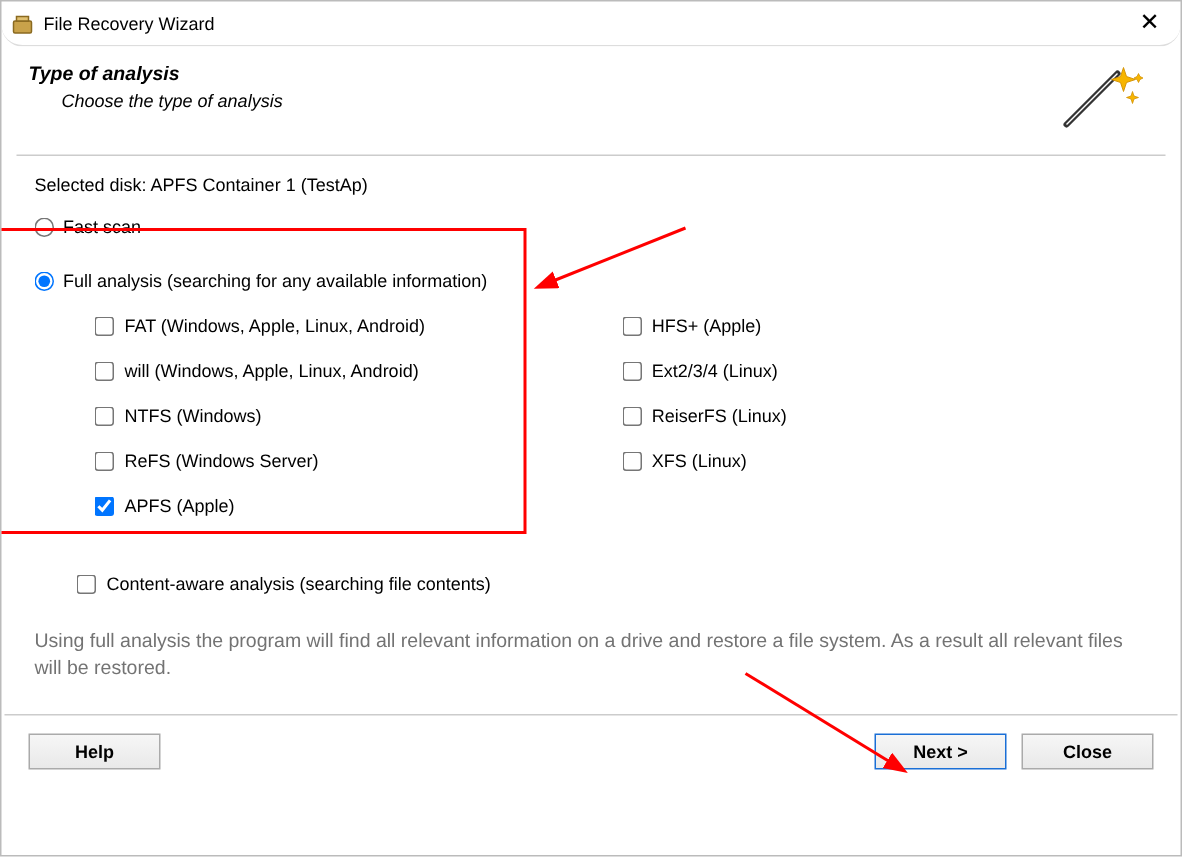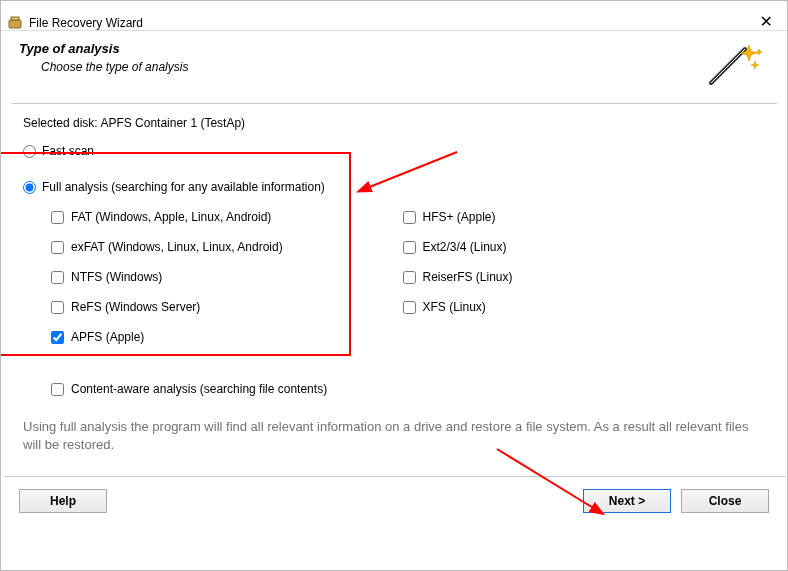--- a/index.html
+++ b/index.html
@@ -11,23 +11,24 @@
     background: #fff;
     width: 788px;
     height: 571px;
     overflow: hidden;
     position: relative;
     border: 1px solid #bbb;
   }
   .titlebar {
     height: 30px;
     display: flex;
-    align-items: flex-end;
+    align-items: center;
     padding: 0 8px 0 6px;
     border-bottom: 1px solid #ddd;
+    border-radius: 14px;
   }
   .title-icon {
     width: 16px; height: 16px;
     margin-right: 6px;
     display:inline-flex;align-items:center;justify-content:center;
   }
   .title-text { flex: 1; font-size: 12px; }
   .close-x { font-size: 16px; line-height:1; padding: 0 6px; cursor:default; }
   .header {
     padding: 10px 18px 14px 18px;
@@ -39,21 +40,21 @@
   .wand { width:58px; height:48px; position:relative; flex:0 0 auto; margin-right:6px;}
   .sep { height:1px; background:#ccc; margin:0 10px; }
   .content { padding: 12px 18px 8px 22px; position:relative; }
   .selected-disk { margin-bottom: 14px; font-size:12px; }
   .radio-row { display:flex; align-items:center; margin: 6px 0; font-size:12px; }
   .radio-row input { margin:0 6px 0 0; width:13px; height:13px; }
   .fs-columns { display:flex; margin-top:8px; }
   .fs-col { width: 390px; }
   .fs-col.left { padding-left: 28px; }
   .fs-col.right { padding-left: 6px; }
-  .check-row { display:flex; align-items:center; margin: 8px 0 16px 0; font-size:12px; }
+  .check-row { display:flex; align-items:center; margin: 8px 0 16px 12px; font-size:12px; }
   .check-row input { margin:0 7px 0 0; width:13px; height:13px; }
   .content-aware { margin: 22px 0 0 28px; }
   .desc { margin: 22px 0 0 0; font-size:13px; color:#737373; line-height:1.4; max-width:740px;}
   .sep2 { height:1px; background:#ccc; margin: 14px 2px 0 2px; }
   .button-bar {
     display:flex; align-items:center;
     padding: 12px 18px 14px 18px;
     font-weight: bold;
   }
   .button-bar .spacer { flex:1; }
@@ -126,21 +127,21 @@
   </label>
 
   <div class="fs-columns">
     <div class="fs-col left" id="fs-left">
         <label class="check-row">
           <input type="checkbox" style="">
           <span>FAT (Windows, Apple, Linux, Android)</span>
         </label>
         <label class="check-row">
           <input type="checkbox" style="">
-          <span>exFAT (Windows, Linux, Linux, Android)</span>
+          <span>will (Windows, Apple, Linux, Android)</span>
         </label>
         <label class="check-row">
           <input type="checkbox" style="">
           <span>NTFS (Windows)</span>
         </label>
         <label class="check-row">
           <input type="checkbox" style="">
           <span>ReFS (Windows Server)</span>
         </label>
         <label class="check-row">

